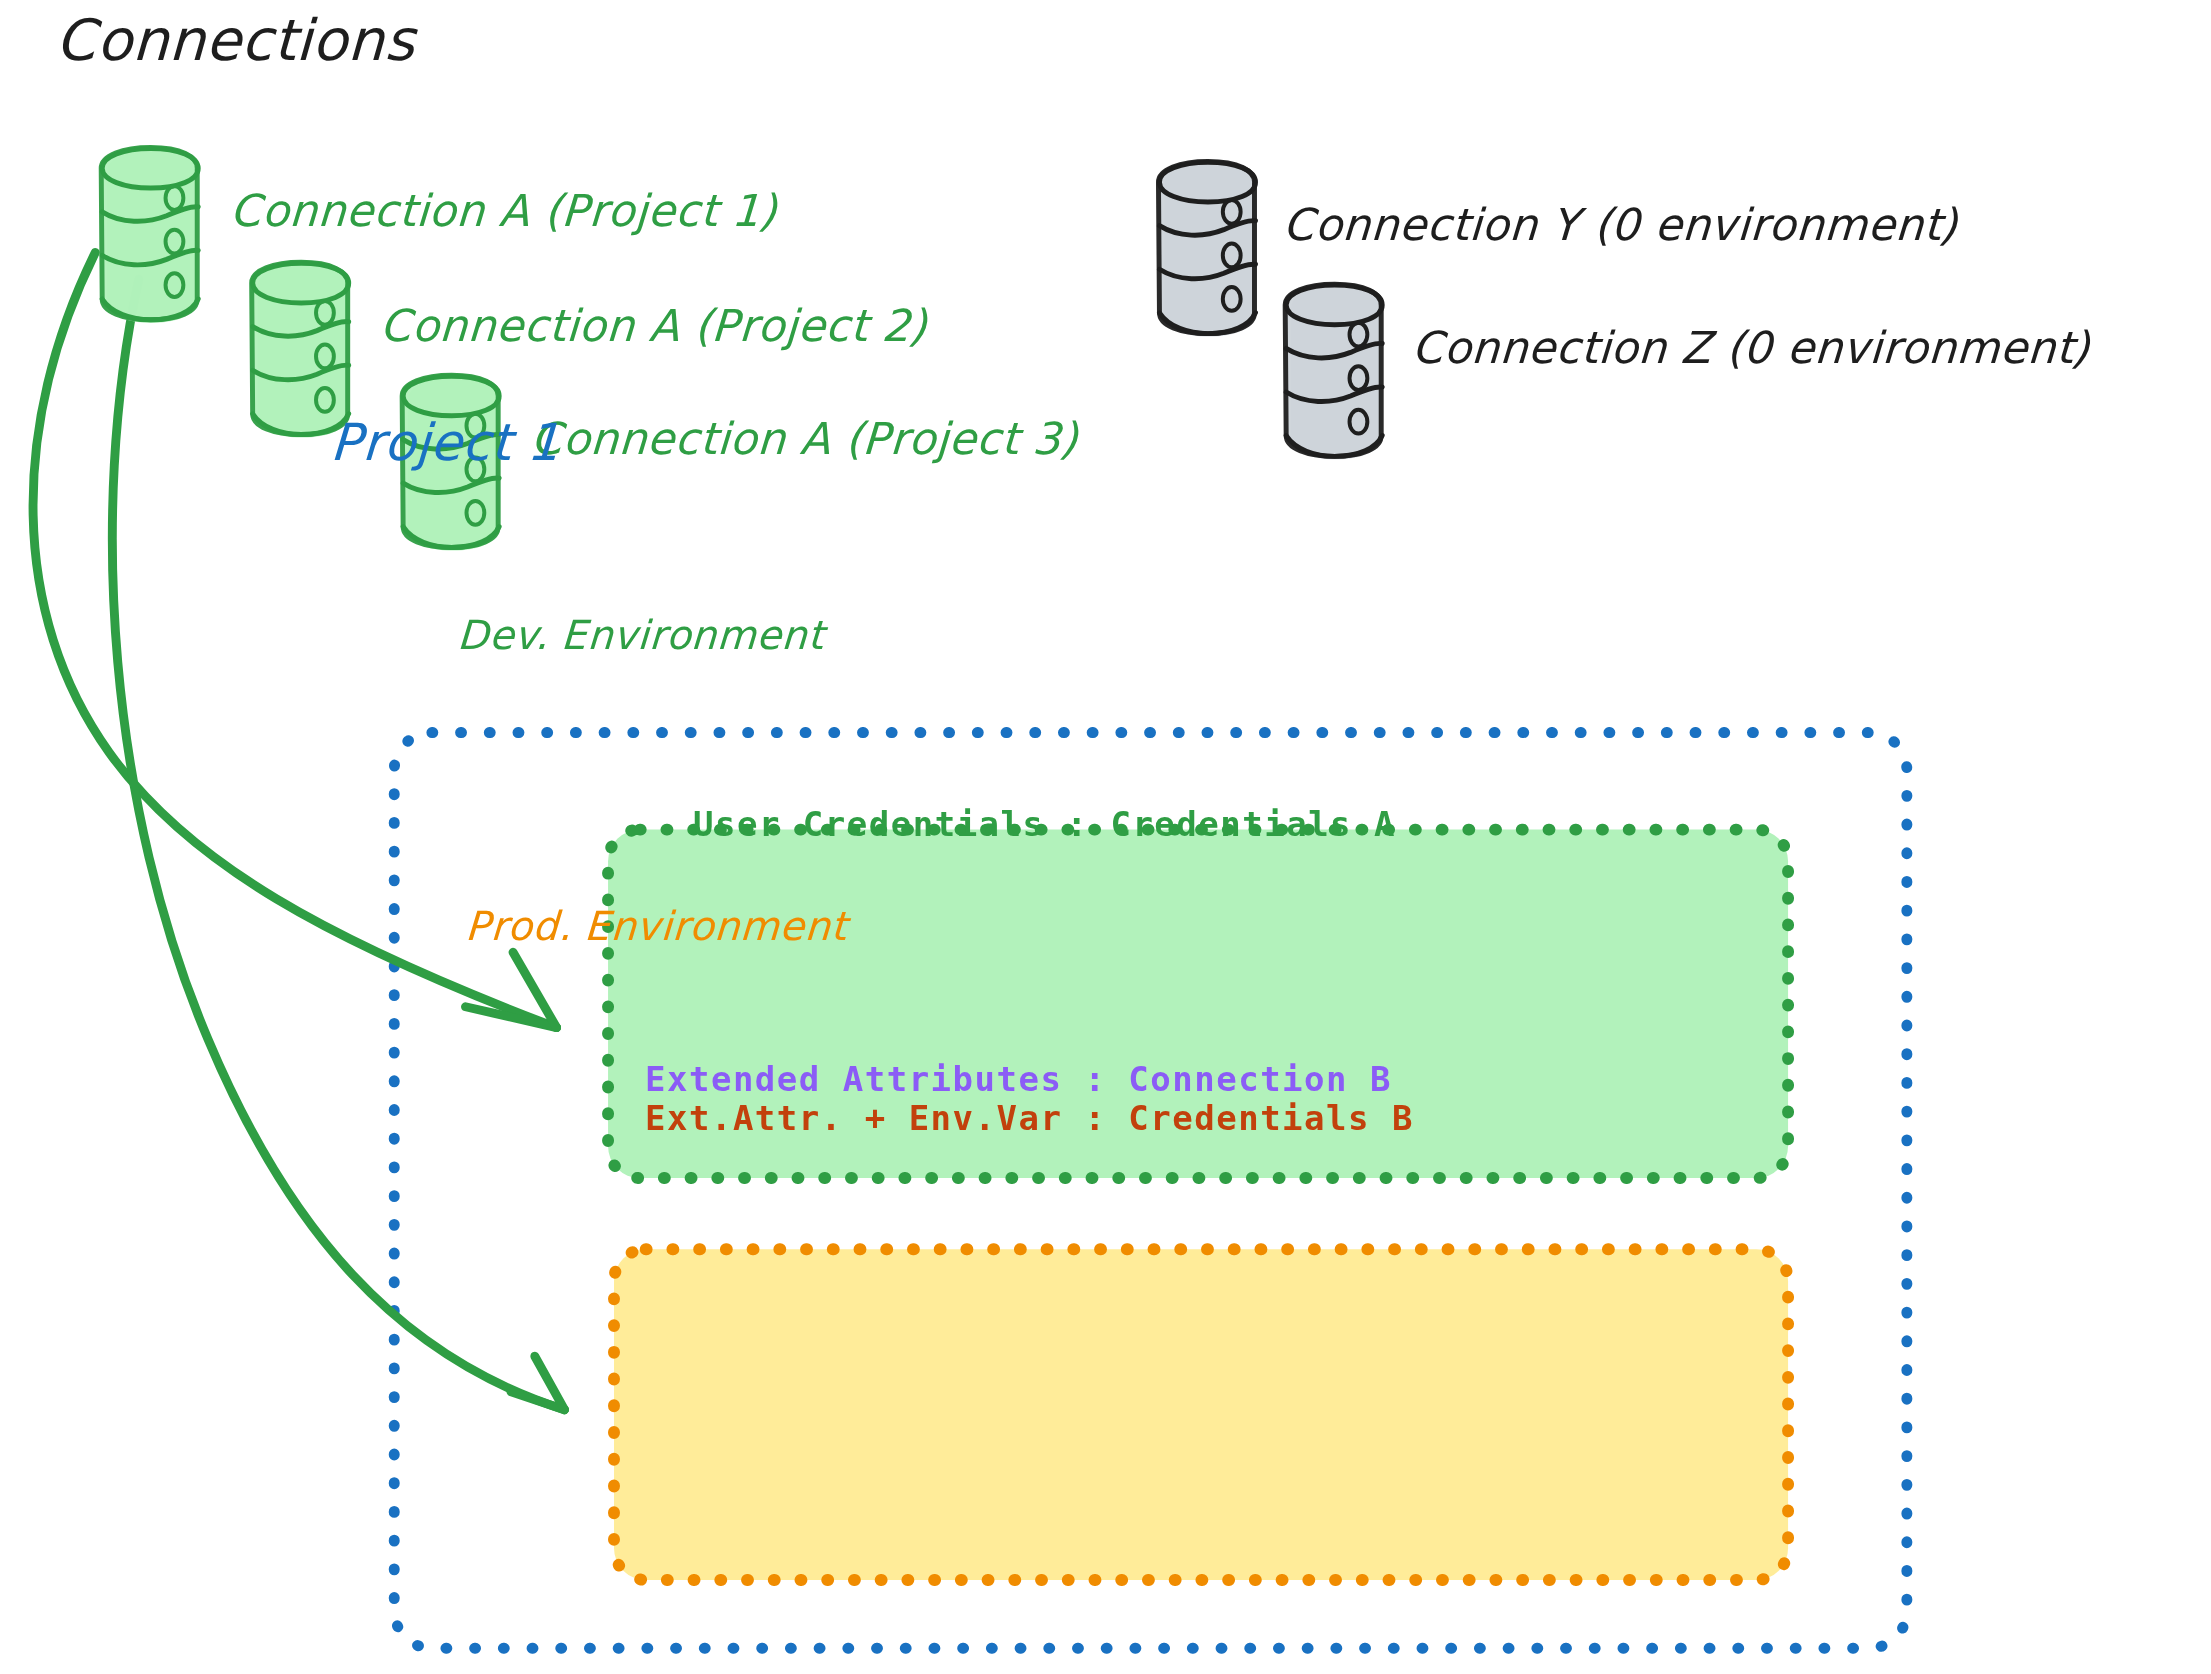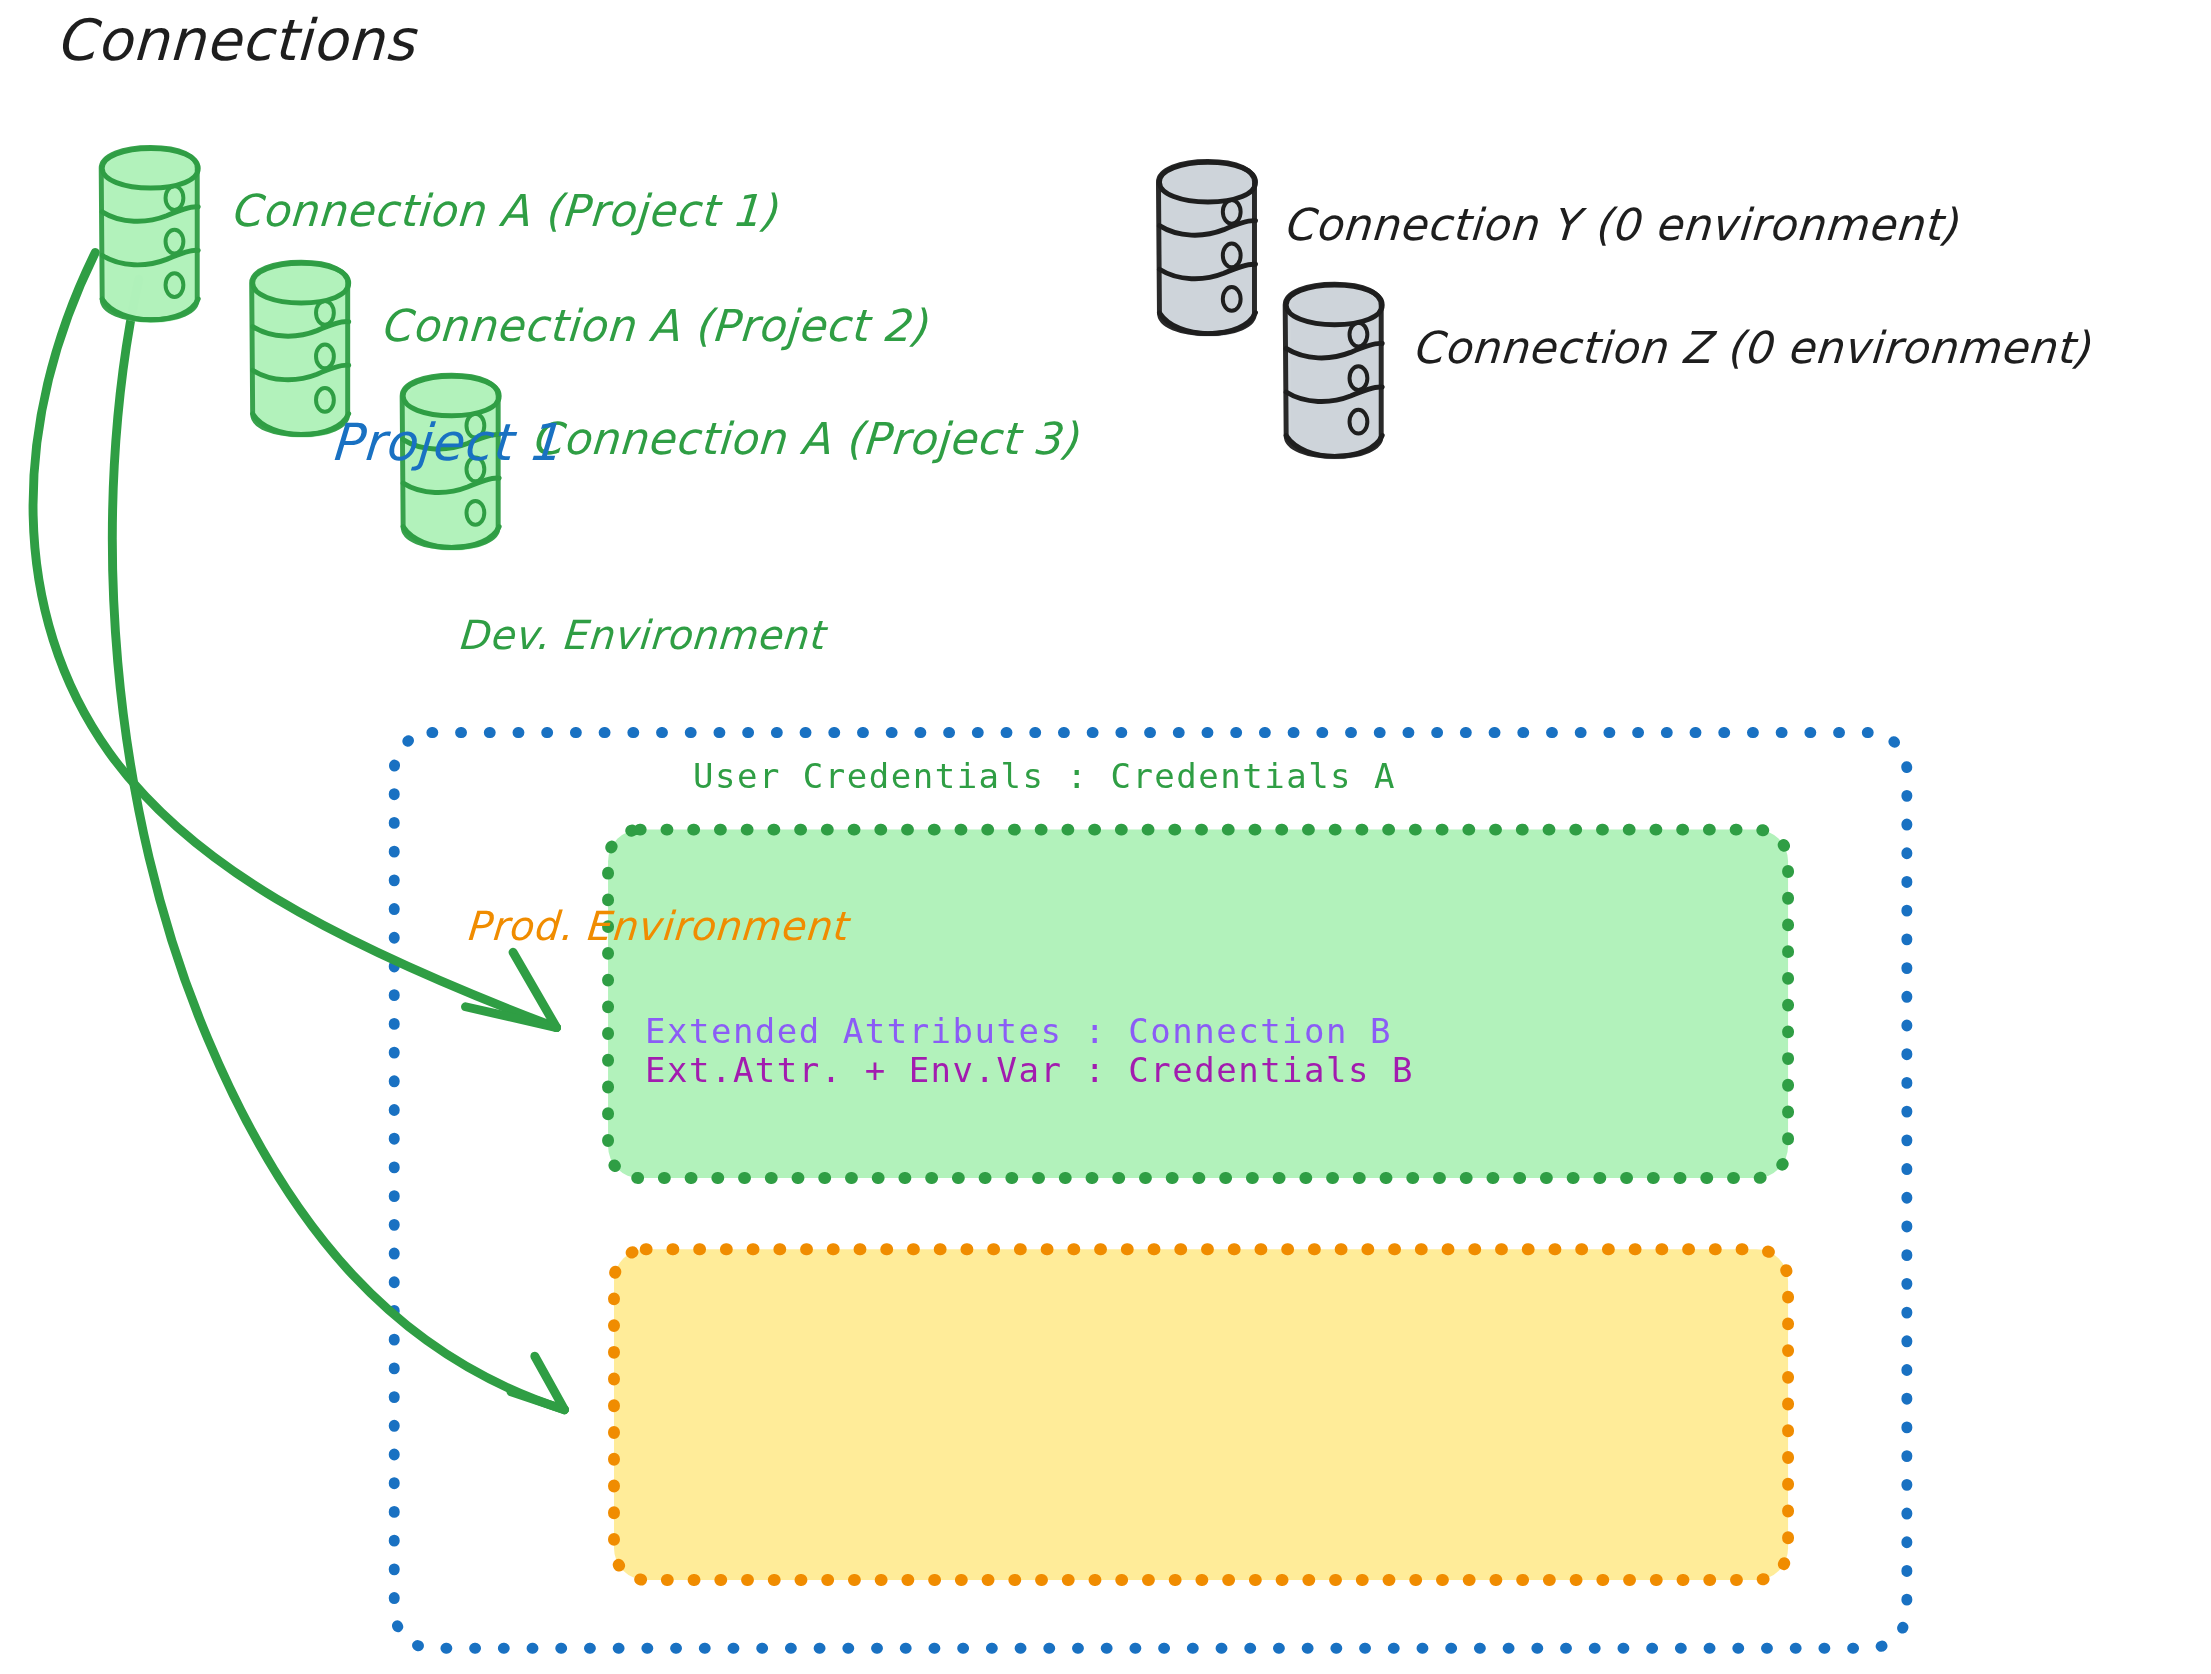--- a/index.html
+++ b/index.html
@@ -26,21 +26,22 @@
     height: 1674px;
     overflow: visible;
   }
   .hand {
     font-family: "DejaVu Sans", sans-serif;
     font-weight: 400;
     letter-spacing: 0.5px;
   }
   .mono {
     font-family: "DejaVu Sans Mono", monospace;
-    font-weight: 400;
+    font-weight: 700;
+    margin-top: 48px;
   }
   .txt {
     position: absolute;
     white-space: pre;
     line-height: 1.15;
   }
   
   #title {
     left: 61px;
     top: 8px;
@@ -97,21 +98,21 @@
     color: #2f9e44;
   }
   #prod-line-1 {
     left: 645px;
     top: 1012px;
     color: #8b5cf6;
   }
   #prod-line-2 {
     left: 645px;
     top: 1051px;
-    color: #a21caf;
+    color: #c2410c;
   }
 </style>
 </head>
 <body>
 
 <div id="canvas">
 
   <svg class="layer" viewBox="0 0 2234 1691">
     <defs>
       

